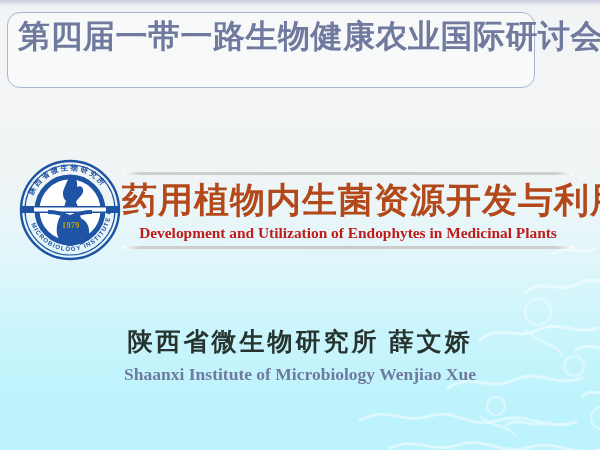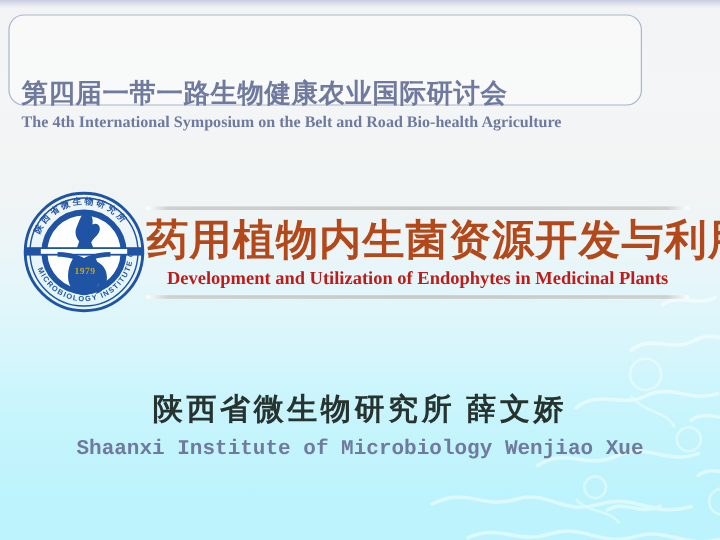--- a/index.html
+++ b/index.html
@@ -60,27 +60,26 @@
     width: 528px;
     height: 76px;
     box-sizing: border-box;
     border: 1.3px solid #a9b4d0;
     border-radius: 13px;
     background: rgba(255,255,255,0.45);
     padding: 4px 10px 0 10px;
   }
   .header-cn {
     font-family: Liberation Serif, serif;
-    font-size: 22px;
+    font-size: 32px;
     font-weight: 700;
     color: #6f7a9e;
     letter-spacing: 0.5px;
     line-height: 1.22;
     white-space: nowrap;
-    margin-top: 48px;
   }
   .header-en {
     font-family: "Liberation Serif", serif;
     font-size: 13.4px;
     font-weight: 700;
     color: #6f7a9e;
     line-height: 1.2;
     margin-top: 2px;
     white-space: nowrap;
   }
@@ -142,21 +141,21 @@
   .author-cn {
     font-family: "Liberation Serif", serif;
     font-size: 25px;
     font-weight: 700;
     color: #26332f;
     letter-spacing: 3px;
     line-height: 1.3;
     white-space: nowrap;
   }
   .author-en {
-    font-family: Liberation Mono, monospace;
+    font-family: Liberation Serif, serif;
     font-size: 17.5px;
     font-weight: 700;
     color: #6f7a9e;
     line-height: 1.3;
     margin-top: 4px;
     white-space: nowrap;
   }
 </style>
 </head>
 <body>
@@ -183,21 +182,20 @@
       <circle cx="244" cy="146" r="10"></circle>
       <circle cx="166" cy="186" r="9"></circle>
       <circle cx="272" cy="198" r="11"></circle>
       <path d="M196 110 C206 124 226 122 232 136"></path>
       <path d="M150 196 C160 208 178 204 186 216"></path>
     </g>
   </svg>
 
   <div class="header-box">
     <div class="header-cn">第四届一带一路生物健康农业国际研讨会</div>
-    <div class="header-en">The 4th International Symposium  on the Belt and Road Bio-health Agriculture</div>
   </div>
 
   <svg class="emblem" viewBox="0 0 104 104" xmlns="http://www.w3.org/2000/svg">
     <defs>
       <path id="ringTop" d="M 52,52 m -40,0 a 40,40 0 1,1 80,0" fill="none"></path>
       <path id="ringBottom" d="M 52,52 m -41,0 a 41,41 0 1,0 82,0" fill="none"></path>
     </defs>
 
     <circle cx="52" cy="52" r="49" fill="none" stroke="#1f53a3" stroke-width="2.4"></circle>
     <circle cx="52" cy="52" r="45" fill="none" stroke="#1f53a3" stroke-width="1.2"></circle>

